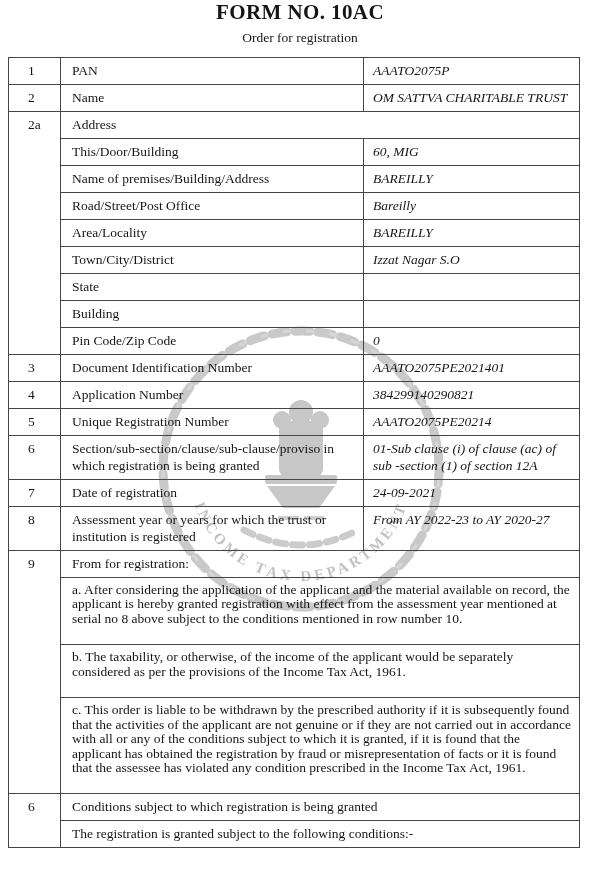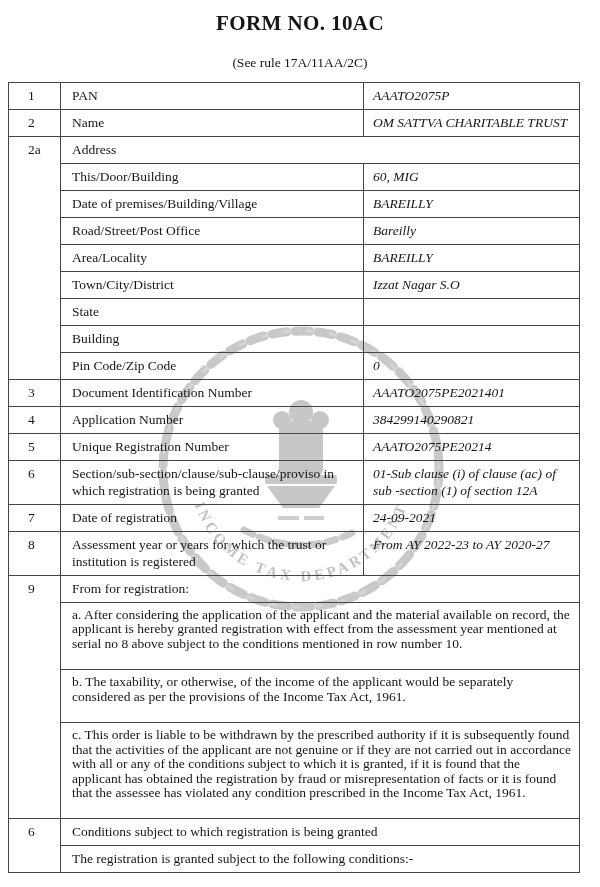--- a/index.html
+++ b/index.html
@@ -10,21 +10,20 @@
     width: 600px;
     height: 887px;
     background: #ffffff;
     color: #161616;
     font-family: "Liberation Serif", serif;
     position: relative;
     overflow: hidden;
   }
   .doc-header {
     text-align: center;
-    padding-top: 11px;
     position: relative;
     z-index: 1;
   }
   .doc-title {
     font-size: 21px;
     font-weight: bold;
     margin: 0;
     letter-spacing: 0.4px;
     line-height: 24px;
   }
@@ -118,21 +117,21 @@
       <path id="wm-bottom-arc" d="M 37 149 A 112 112 0 0 0 261 149"></path>
     </defs>
     <text class="wm-ring-text">
       <textPath href="#wm-bottom-arc" startOffset="50%" text-anchor="middle">INCOME TAX DEPARTMENT</textPath>
     </text>
   </svg>
 </div>
 
 <div class="doc-header">
   <div class="doc-title">FORM NO. 10AC</div>
-  <div class="rule-line">(See rule 17A/11AA/2C)</div>
+  <div class="order-line">Order for registration</div>
 </div>
 
 <table class="reg-table">
   <colgroup>
     <col class="c-num">
       <col class="c-label">
       <col class="c-value">
   </colgroup>
   <tbody>
     <tr>
@@ -148,21 +147,21 @@
 
     <tr>
       <td class="num" rowspan="9">2a</td>
       <td colspan="2">Address</td>
     </tr>
     <tr>
       <td>This/Door/Building</td>
       <td class="value">60, MIG</td>
     </tr>
     <tr>
-      <td>Date of premises/Building/Village</td>
+      <td>Name of premises/Building/Address</td>
       <td class="value">BAREILLY</td>
     </tr>
     <tr>
       <td>Road/Street/Post Office</td>
       <td class="value">Bareilly</td>
     </tr>
     <tr>
       <td>Area/Locality</td>
       <td class="value">BAREILLY</td>
     </tr>

